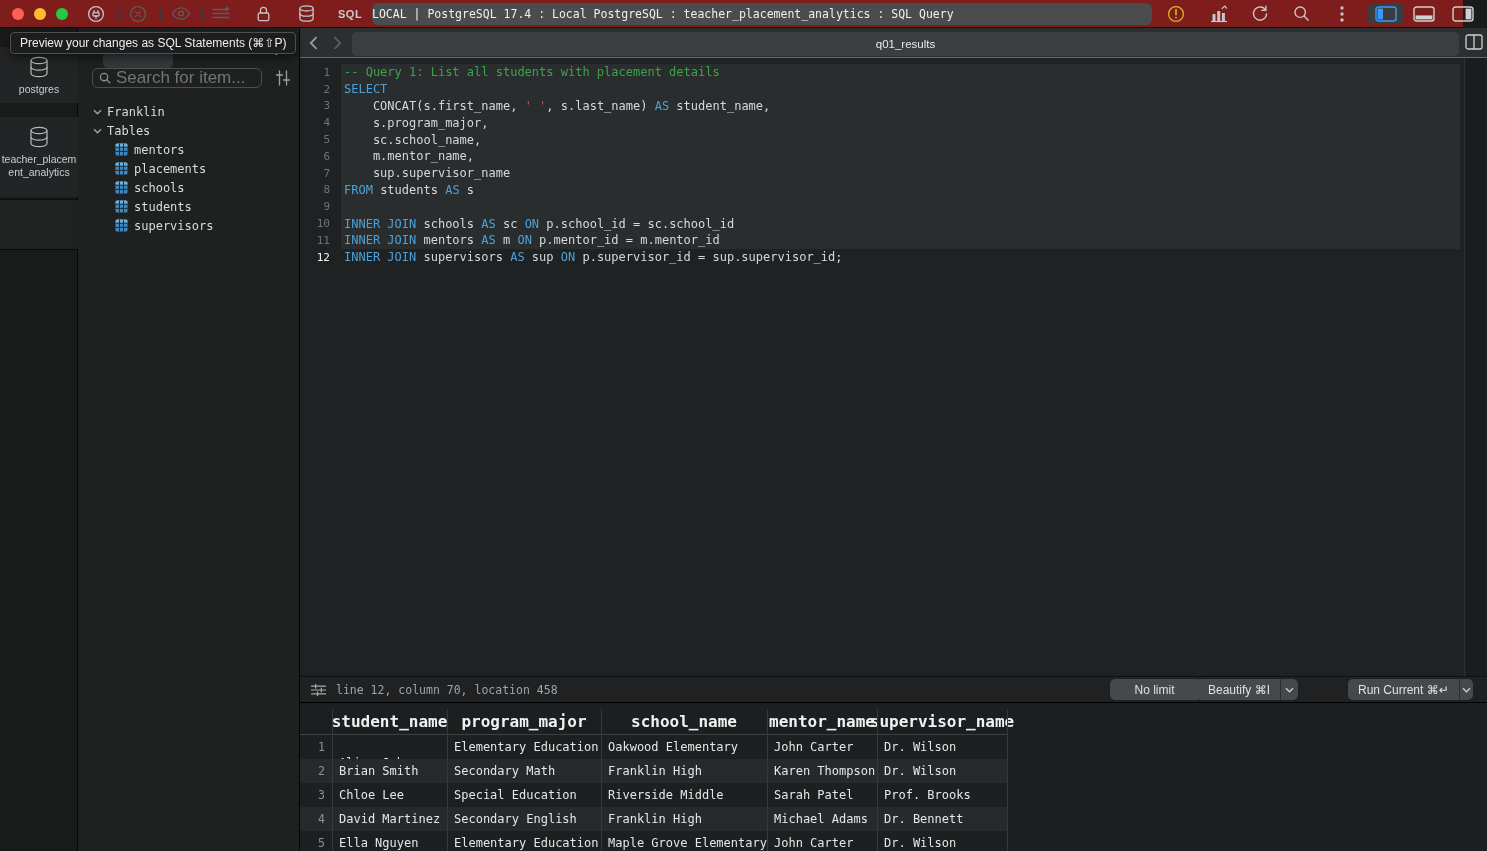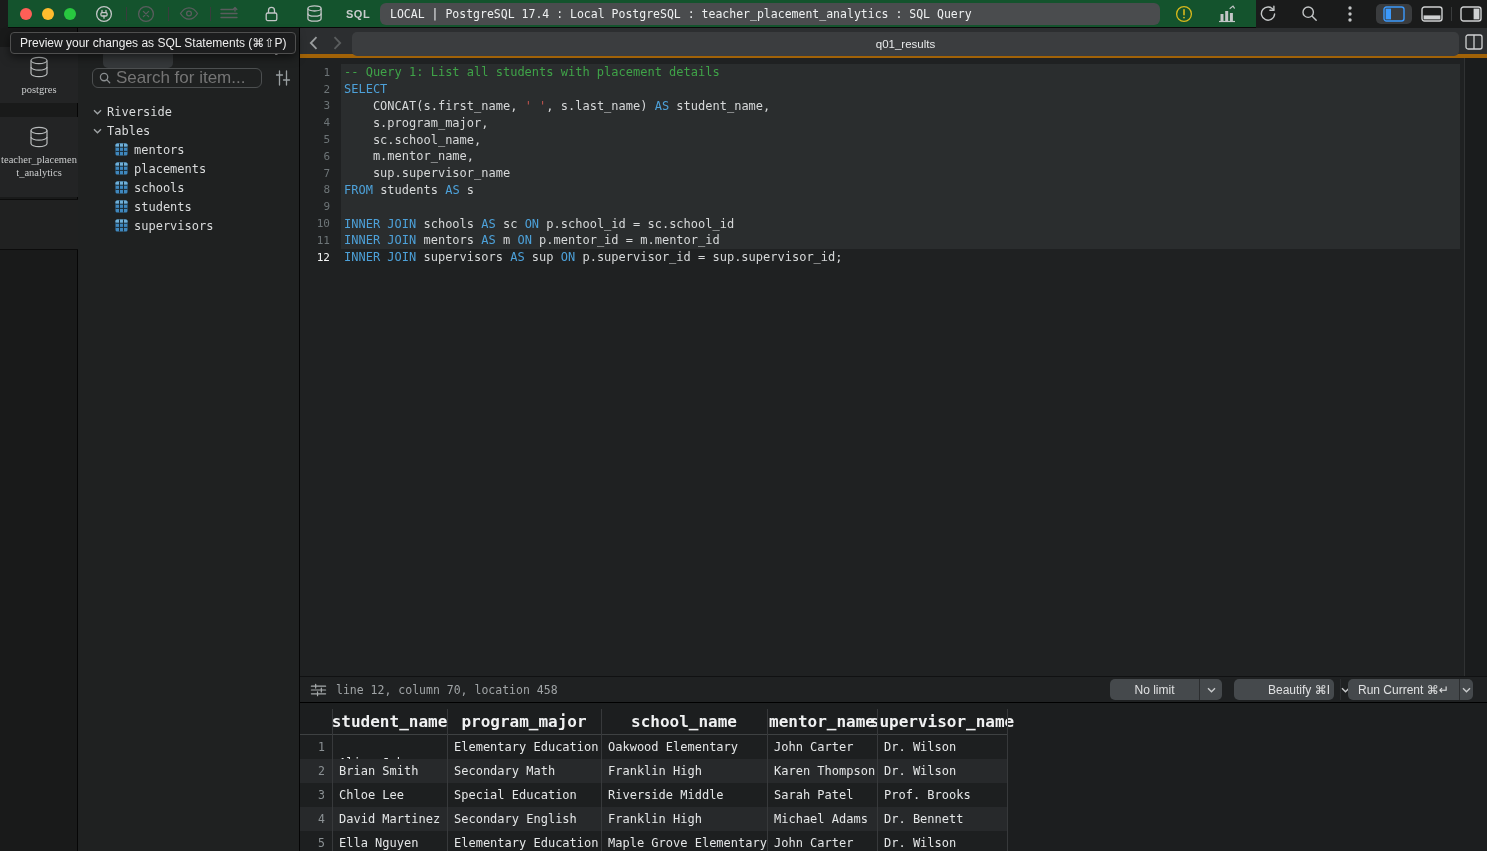--- a/index.html
+++ b/index.html
@@ -6,43 +6,43 @@
   html,body { background:#000; }
   .app{
     position:relative; width:1487px; height:851px; overflow:hidden;
     background:#1a1b1b;
     font-family:"Liberation Sans", sans-serif;
     -webkit-font-smoothing:antialiased;
   }
   .mono{ font-family:"DejaVu Sans Mono","Liberation Mono",monospace; }
 
   
-  .toolbar{ position:absolute; left:8px; top:0; width:1248px; height:28px;
-    background:#14532d; border-bottom:1px solid #0a0a0a; }
+  .toolbar{ position:absolute; left:0; top:0; width:1463px; height:28px;
+    background:#7f1d1d; border-bottom:1px solid #0a0a0a; }
   .tl{ position:absolute; top:8px; width:12px; height:12px; border-radius:50%; }
   .icon{ position:absolute; display:flex; align-items:center; justify-content:center; color:#c3c6c7; }
   .icon.dim{ color:#5a5d5e; }
   .tb-sep{ position:absolute; top:7px; width:1px; height:14px; background:#3a3c3d; }
   .sql-badge{ position:absolute; left:338px; top:8px; font-size:11px; font-weight:bold;
     letter-spacing:.5px; color:#c9cccd; }
   .title-pill{ position:absolute; left:372px; top:3px; width:780px; height:22px;
     background:#4a4c4e; border-radius:6px; display:flex; align-items:center;
-    padding-left:10px; color:#eef0f1; font-size:11.5px; }
+    color:#eef0f1; font-size:11.5px; }
   .toggle{ position:absolute; top:4px; height:20px; display:flex; align-items:center; justify-content:center; }
   .toggle.active-bg{ background:#3a3c3e; border-radius:5px; }
 
   
   .strip{ position:absolute; left:0; top:28px; width:78px; height:823px; background:#191a1a;
     border-right:1px solid #060606; }
   .conn-cell{ position:absolute; left:0; width:78px; background:#232425; text-align:center;
     color:#cbcdce; font-size:10.5px; line-height:13px; cursor:default; }
   .conn-cell .cyl{ margin:8px auto 4px auto; display:block; }
   .conn-empty{ position:absolute; left:0; width:78px; background:#202121;
     border-top:1px solid #0c0c0c; border-bottom:1px solid #0c0c0c; }
-  .conn-label{ padding:0 0; word-break:break-all;font-family:Liberation Serif, serif; }
+  .conn-label{ padding:0 0; word-break:break-all; }
 
   
   .sidepanel{ position:absolute; left:78px; top:28px; width:222px; height:823px;
     background:#1f2121; border-right:1px solid #050505; }
   .frag-pill{ position:absolute; left:25px; top:22px; width:70px; height:18px;
     background:#35383a; border-radius:5px; }
   .frag-y{ position:absolute; left:196px; top:12px; color:#b9b9b9; font-size:13px; }
   .search-row{ position:absolute; left:14px; top:40px; width:194px; height:20px; }
   .search-box{ position:absolute; left:0; top:0; width:170px; height:20px;
     border:1px solid #4c4f50; border-radius:6px; background:transparent;
@@ -58,21 +58,21 @@
 
   
   .tooltip{ position:absolute; left:10px; top:32px; height:22px; padding:0 9px;
     background:#1c1d1e; border:1px solid #4f4f4f; border-radius:4px;
     display:flex; align-items:center; color:#ededed; font-size:12px;
     box-shadow:0 3px 10px rgba(0,0,0,.55); white-space:nowrap; z-index:30; }
 
   
   .main{ position:absolute; left:300px; top:28px; width:1187px; height:823px; background:#1f2122; }
   .tabbar{ position:absolute; left:0; top:0; width:1187px; height:30px; background:#2c2e30;
-    border-bottom:4px solid #a16207; }
+    border-bottom:1px solid #a16207; }
   .navbtn{ position:absolute; top:5px; width:18px; height:20px; display:flex;
     align-items:center; justify-content:center; }
   .tab{ position:absolute; left:52px; top:4px; width:1107px; height:24px; background:#3b3d3f;
     border-radius:5px; display:flex; align-items:center; justify-content:center;
     color:#e8eaeb; font-size:11.5px; }
   .split-btn{ position:absolute; right:4px; top:6px; color:#cfd1d2; }
 
   
   .editor{ position:absolute; left:0; top:30px; width:1164px; height:618px; background:#1f2122; overflow:hidden; }
   .stmt-hl{ position:absolute; left:41px; top:6px; width:1119px; height:184.8px; background:#2a2d2e; }
@@ -268,21 +268,21 @@
       </div>
     </div>
 
     <div class="tree mono">
       <div class="tree-row">
         <span class="chev">
           <svg width="9" height="6" viewBox="0 0 9 6" fill="none" stroke="currentColor" stroke-width="1.4">
               <path d="M1 1.2l3.5 3.5L8 1.2"></path>
             </svg>
         </span>
-        <span>Riverside</span>
+        <span>Franklin</span>
       </div>
       <div class="tree-row">
         <span class="chev">
           <svg width="9" height="6" viewBox="0 0 9 6" fill="none" stroke="currentColor" stroke-width="1.4">
               <path d="M1 1.2l3.5 3.5L8 1.2"></path>
             </svg>
         </span>
         <span>Tables</span>
       </div>
       <div id="tree-tables">
@@ -397,21 +397,21 @@
       <div class="status-pos mono">line 12, column 70, location 458</div>
       <div id="action-buttons">
           <div class="dd-btn" style="left: 810px; width: 112px;">
             <span class="dd-label">No limit</span>
             <span class="dd-chev">
               <svg width="9" height="6" viewBox="0 0 9 6" fill="none" stroke="currentColor" stroke-width="1.4">
                 <path d="M1 1.2l3.5 3.5L8 1.2"></path>
               </svg>
             </span>
           </div>
-          <div class="dd-btn" style="left: 934px; width: 100px; padding-left: 24px;">
+          <div class="dd-btn" style="left: 898px; width: 100px;">
             <span class="dd-label">Beautify ⌘I</span>
             <span class="dd-chev">
               <svg width="9" height="6" viewBox="0 0 9 6" fill="none" stroke="currentColor" stroke-width="1.4">
                 <path d="M1 1.2l3.5 3.5L8 1.2"></path>
               </svg>
             </span>
           </div>
           <div class="dd-btn" style="left: 1048px; width: 125px;">
             <span class="dd-label">Run Current ⌘↵</span>
             <span class="dd-chev">

